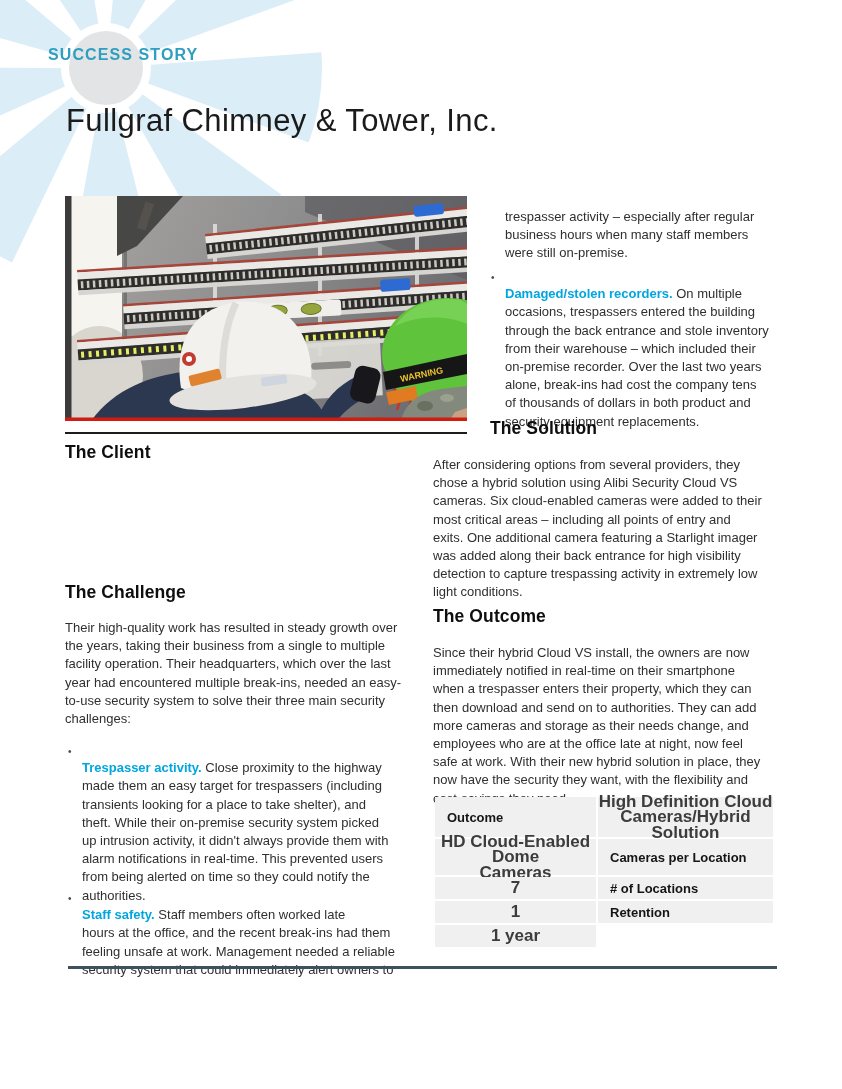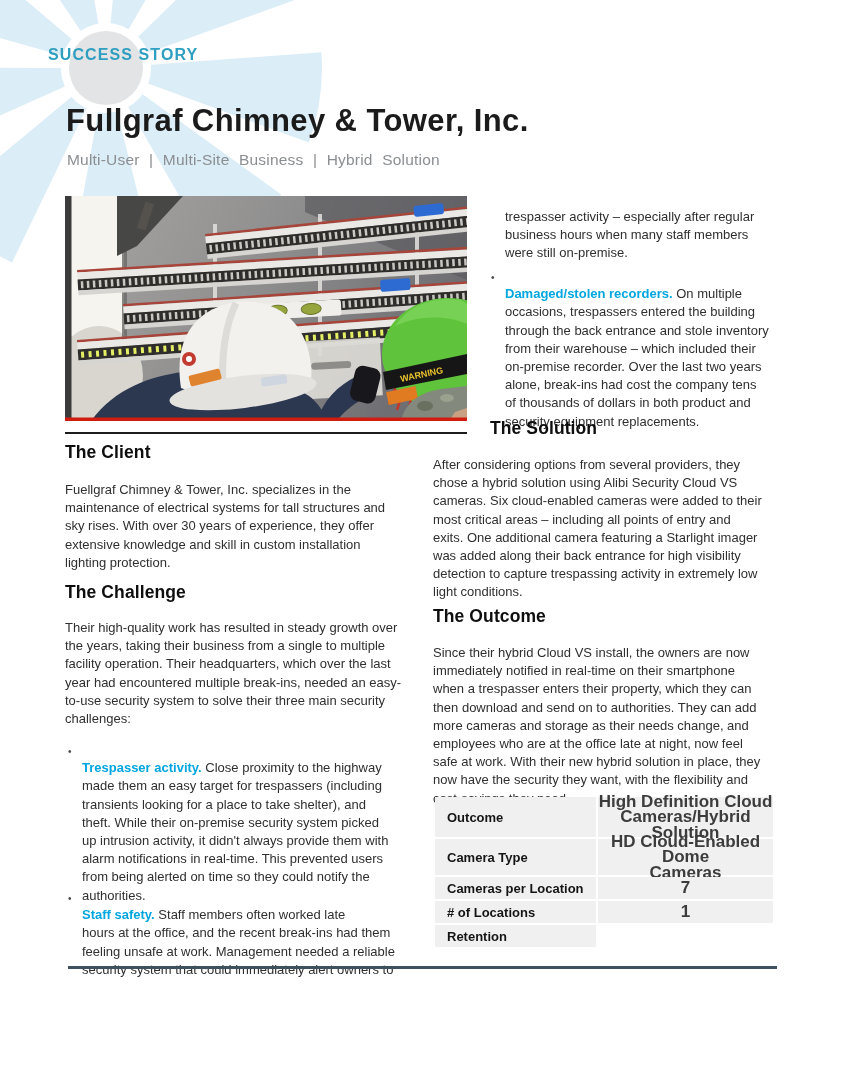--- a/index.html
+++ b/index.html
@@ -2,21 +2,21 @@
 <html><head>
 <meta charset="utf-8">
 <style>
   html,body{margin:0;padding:0;background:#ffffff;}
   .page{position:relative;width:842px;height:1089px;background:#fff;overflow:hidden;
         font-family:"Liberation Sans",sans-serif;}
   .abs{position:absolute;}
 
   .pinwheel{left:0;top:0;width:322px;height:286px;}
   .eyebrow{left:48px;top:46px;font-size:16px;font-weight:700;letter-spacing:1.1px;color:#2e9fc0;}
-  .title{left:66px;top:103px;font-size:31px;font-weight:700;color:#1b1b1b;letter-spacing:0.4px;}
+  .title{left:66px;top:103px;font-size:31px;font-weight:400;color:#1b1b1b;letter-spacing:0.4px;}
   .subtitle{left:67px;top:151px;font-size:15.5px;color:#8b8e91;word-spacing:5px;letter-spacing:0.2px;}
 
   .photo{left:65px;top:196px;width:402px;height:225px;}
   .photo svg{display:block;}
   .photo-rule{left:65px;top:432px;width:402px;height:2px;background:#1c1c1c;}
   .bottom-rule{left:68px;top:966px;width:709px;height:3px;background:#3d525c;}
 
   .h2{font-size:17.5px;font-weight:700;color:#0e0e0e;letter-spacing:0.1px;}
   .body-text{font-size:13px;line-height:18.2px;color:#2f2f2f;white-space:pre-line;margin-top:8px;}
   .lead{font-weight:700;color:#00a6df;}
@@ -47,21 +47,20 @@
         <path d="M82.4,33.3 L-15.4,-110.6 A216,216 0 0 1 69.2,-144.8 L98.9,26.6 A42,42 0 0 0 82.4,33.3 Z"></path>
         <path d="M110.2,26.2 L127.8,-146.9 A216,216 0 0 1 214.7,-118.7 L127.1,31.7 A42,42 0 0 0 110.2,26.2 Z"></path>
         <path d="M136.1,38.7 L260.9,-82.6 A216,216 0 0 1 309.2,-5.2 L145.5,53.8 A42,42 0 0 0 136.1,38.7 Z"></path>
       </g>
     <circle cx="106" cy="68" r="45" fill="#ffffff"></circle>
     <circle cx="106" cy="68" r="37" fill="#e3e4e5"></circle>
   </svg>
 
   <div class="abs eyebrow">SUCCESS STORY</div>
   <div class="abs title">Fullgraf Chimney &amp; Tower, Inc.</div>
-  <div class="abs subtitle">Multi-User | Multi-Site Business | Hybrid Solution</div>
 
   <div class="abs photo">
     <svg viewBox="0 0 402 225" width="402" height="225">
       <defs>
         <linearGradient id="wallg" x1="0" y1="0" x2="1" y2="0.3">
           <stop offset="0" stop-color="#a7a6a4"></stop>
             <stop offset="0.55" stop-color="#8f8e8e"></stop>
           <stop offset="1" stop-color="#6f6e72"></stop>
         </linearGradient>
       </defs>
@@ -154,25 +153,20 @@
       <ellipse cx="360" cy="210" rx="8" ry="5" fill="#6a7060"></ellipse>
       <ellipse cx="382" cy="202" rx="7" ry="4" fill="#9aa18f"></ellipse>
       <path d="M390,216 L402,212 L402,225 L384,225 Z" fill="#c9a183"></path>
 
       <rect x="0" y="221.5" width="402" height="3.5" fill="#d11d10"></rect>
     </svg>
   </div>
   <div class="abs photo-rule"></div>
 
   <div class="abs h2" style="left:65px;top:442px;">The Client</div>
-  <div class="abs body-text" style="left:65px;top:473px;width:370px;">Fuellgraf Chimney &amp; Tower, Inc. specializes in the
-maintenance of electrical systems for tall structures and
-sky rises. With over 30 years of experience, they offer
-extensive knowledge and skill in custom installation
-lighting protection.</div>
 
   <div class="abs h2" style="left:65px;top:582px;">The Challenge</div>
   <div class="abs body-text" style="left:65px;top:611px;width:370px;">Their high-quality work has resulted in steady growth over
 the years, taking their business from a single to multiple
 facility operation. Their headquarters, which over the last
 year had encountered multiple break-ins, needed an easy-
 to-use security system to solve their three main security
 challenges:</div>
 
   <div class="bullet body-text" style="left:82px;top:733px;width:352px;">
@@ -225,24 +219,24 @@
 more cameras and storage as their needs change, and
 employees who are at the office late at night, now feel
 safe at work. With their new hybrid solution in place, they
 now have the security they want, with the flexibility and
 cost-savings they need.</div>
 
   <div class="abs spec-table">
     <div class="cell lbl">Outcome</div>
     <div class="cell val">High Definition Cloud
 Cameras/Hybrid Solution</div>
-    <div class="cell lbl">Camera Type</div>
     <div class="cell val">HD Cloud-Enabled Dome
 Cameras</div>
     <div class="cell lbl">Cameras per Location</div>
     <div class="cell val">7</div>
     <div class="cell lbl"># of Locations</div>
     <div class="cell val">1</div>
     <div class="cell lbl">Retention</div>
+    <div class="cell val">1 year</div>
   </div>
 
   <div class="abs bottom-rule"></div>
 </div>
 
 </body></html>

